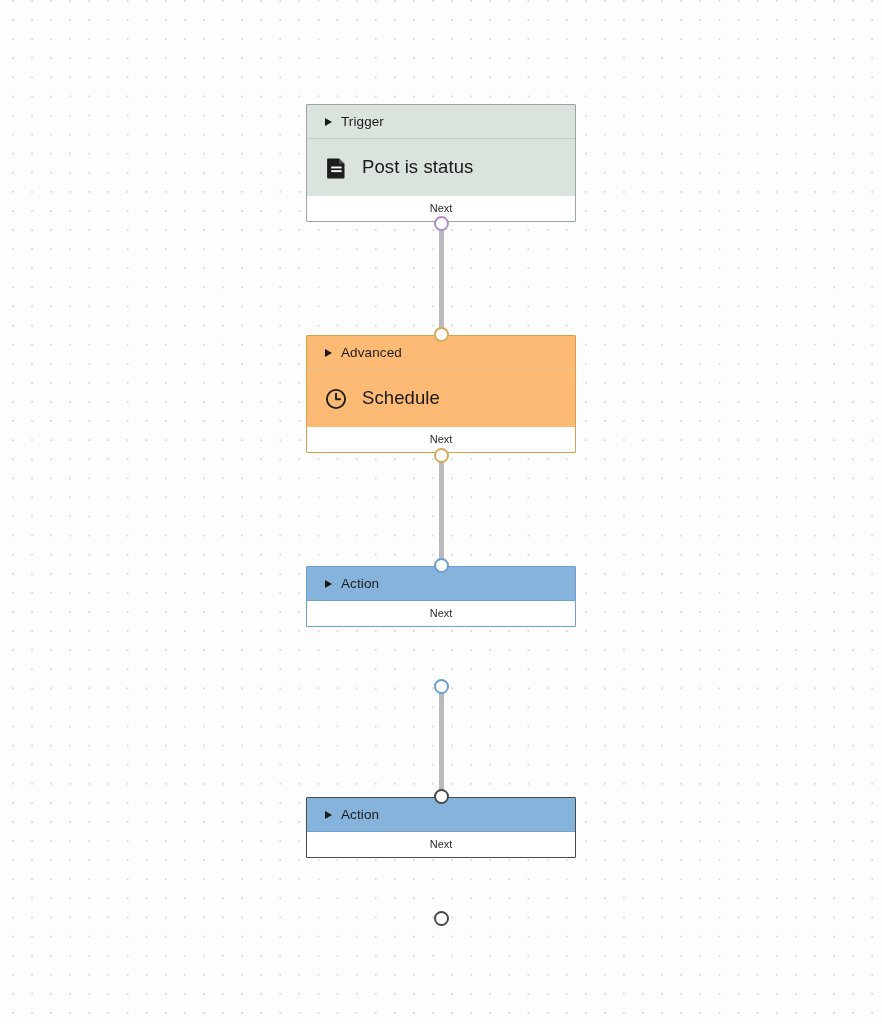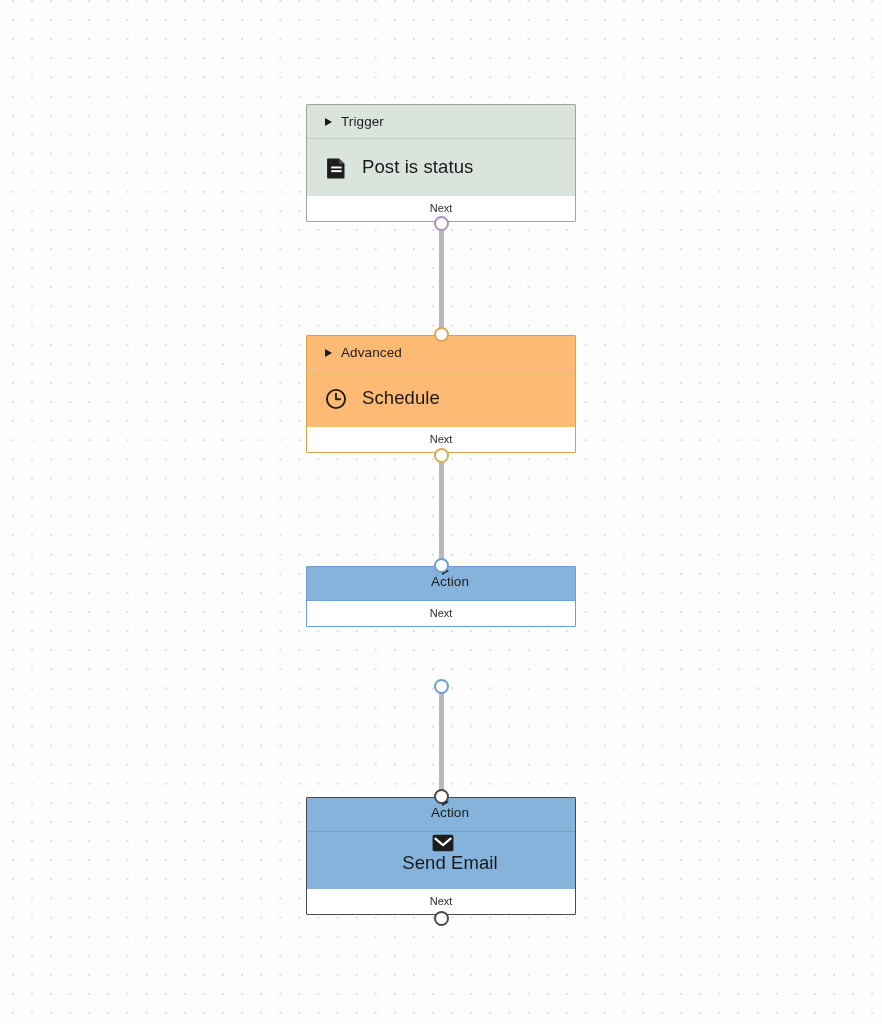--- a/index.html
+++ b/index.html
@@ -82,21 +82,21 @@
     height: 25px;
     background-color: #ffffff;
     display: flex;
     align-items: center;
     justify-content: center;
     box-sizing: border-box;
   }
 
   .fill-green  { background-color: #dbe3dd; }
   .fill-orange { background-color: #fdba74; }
-  .fill-blue   { background-color: #85b3dc; flex-direction: column; }
+  .fill-blue   { background-color: #85b3dc; }
 
   .divider-green  { border-bottom: 1.2px solid #c2ccc6; }
   .divider-orange { border-bottom: 1.2px solid #e0c893; }
   .divider-blue   { border-bottom: 1.2px solid #6fa2ce; }
 
   .caret {
     display: inline-block;
     width: 0;
     height: 0;
     border-left: 7px solid #1a1a1a;
@@ -199,29 +199,20 @@
     </div>
   </div>
   <div class="port port-blue" style="left:433.5px; top:558px;"></div>
   <div class="port port-blue" style="left:433.5px; top:679px;"></div>
 
   <div class="node dark" style="top:797px;">
     <div class="node-head fill-blue divider-blue">
       <span class="caret"></span>
       <span class="head-label">Action</span>
     </div>
-    <div class="node-body fill-blue">
-      <span class="body-icon">
-        <svg width="22" height="18" viewBox="0 0 22 18">
-          <rect x="0.6" y="0.8" width="20.8" height="16.4" rx="1.6" fill="#1d1d1d"></rect>
-          <path d="M3.4 4.6 L11 11.1 L18.6 4.6" fill="none" stroke="#ffffff" stroke-width="2.1" stroke-linecap="round" stroke-linejoin="round"></path>
-        </svg>
-      </span>
-      <span class="body-label">Send Email</span>
-    </div>
     <div class="node-foot">
       <span class="foot-label">Next</span>
     </div>
   </div>
   <div class="port port-dark" style="left:433.5px; top:789px;"></div>
   <div class="port port-dark" style="left:433.5px; top:911px;"></div>
 
 </div>
 
 </body></html>

